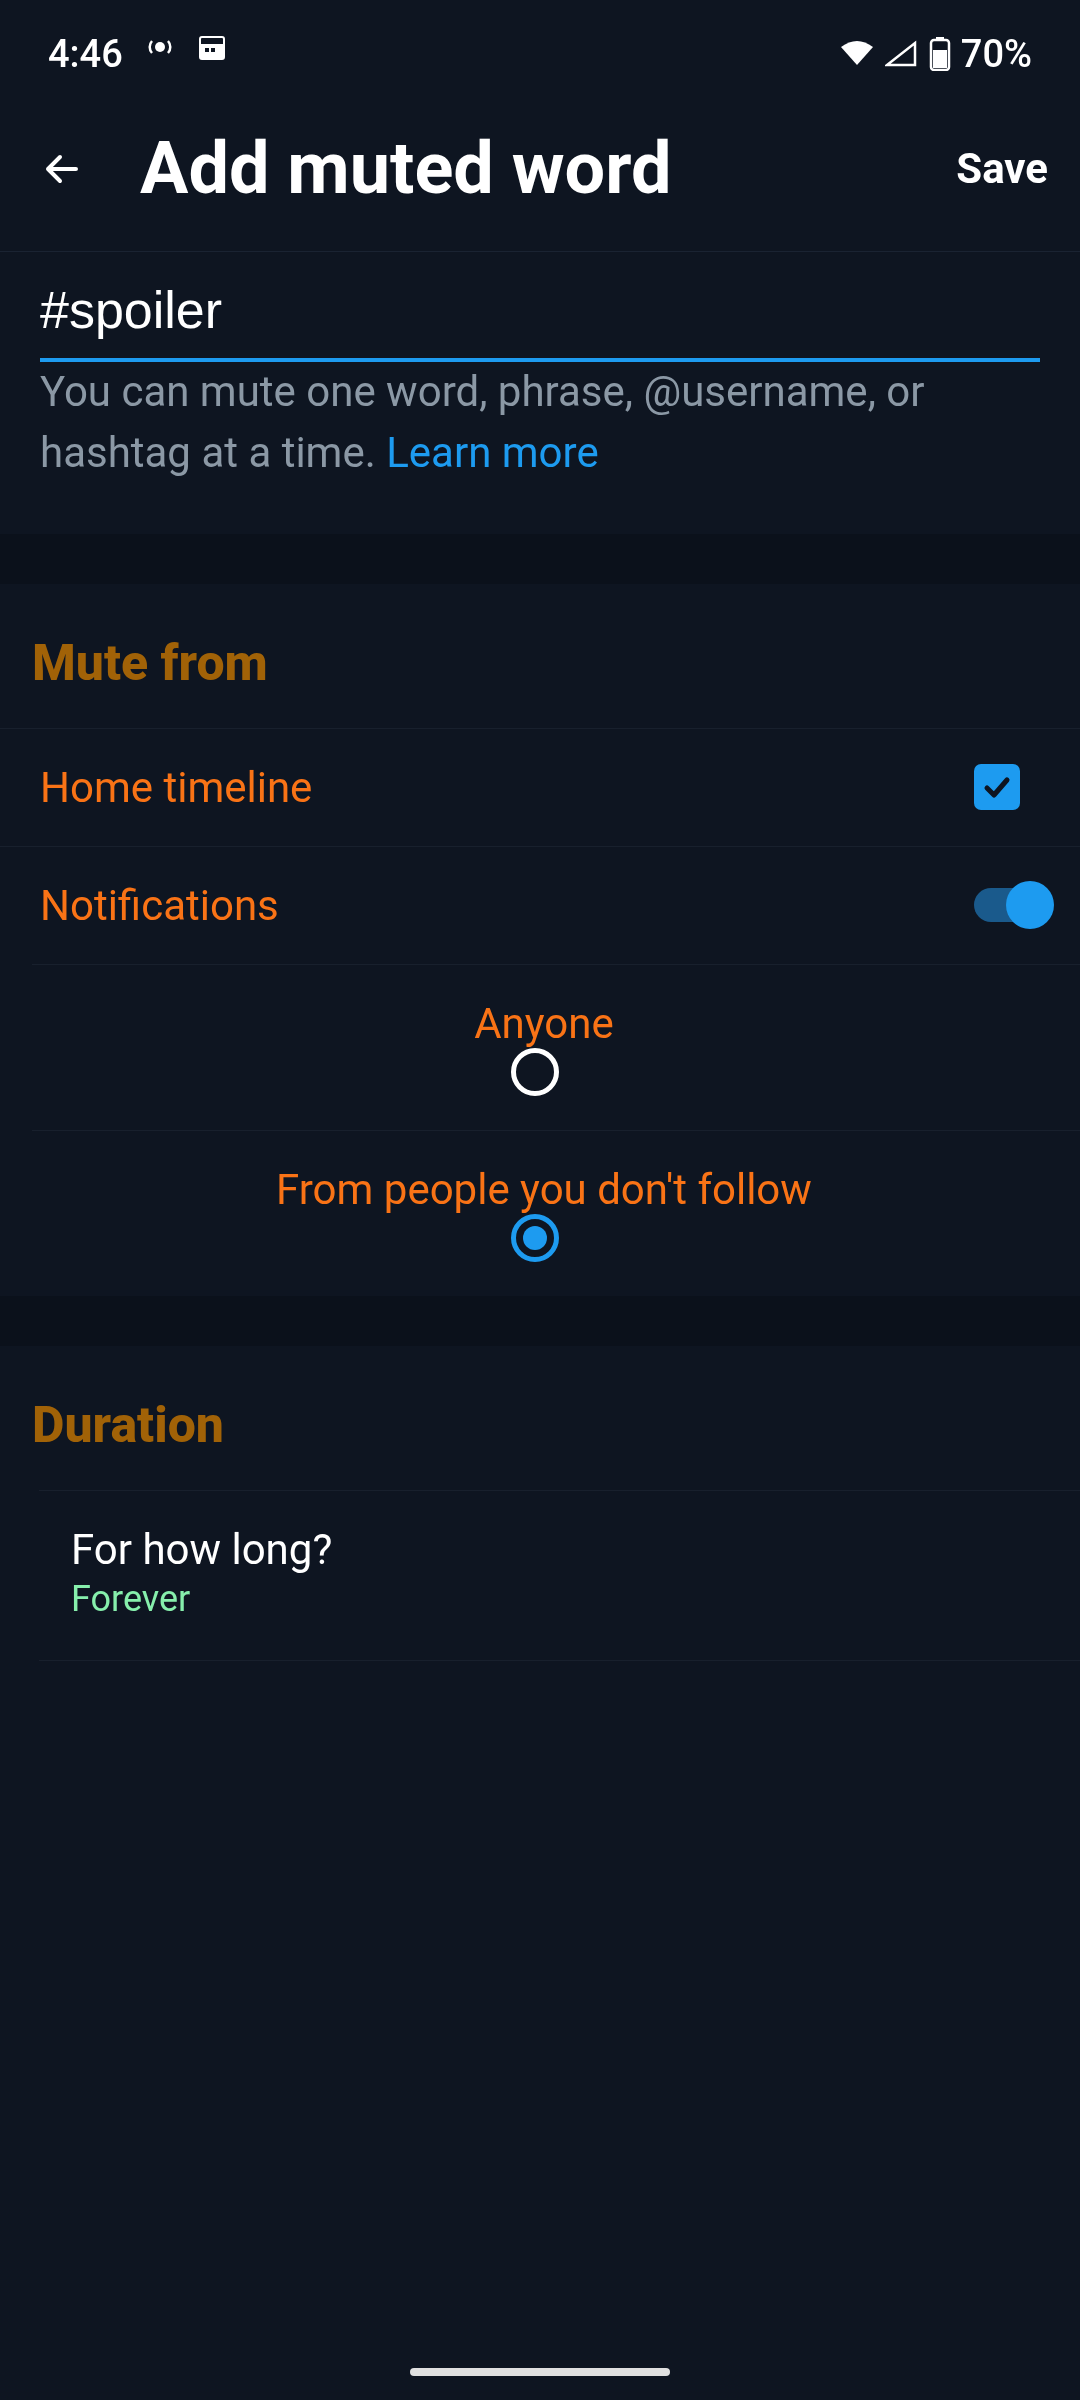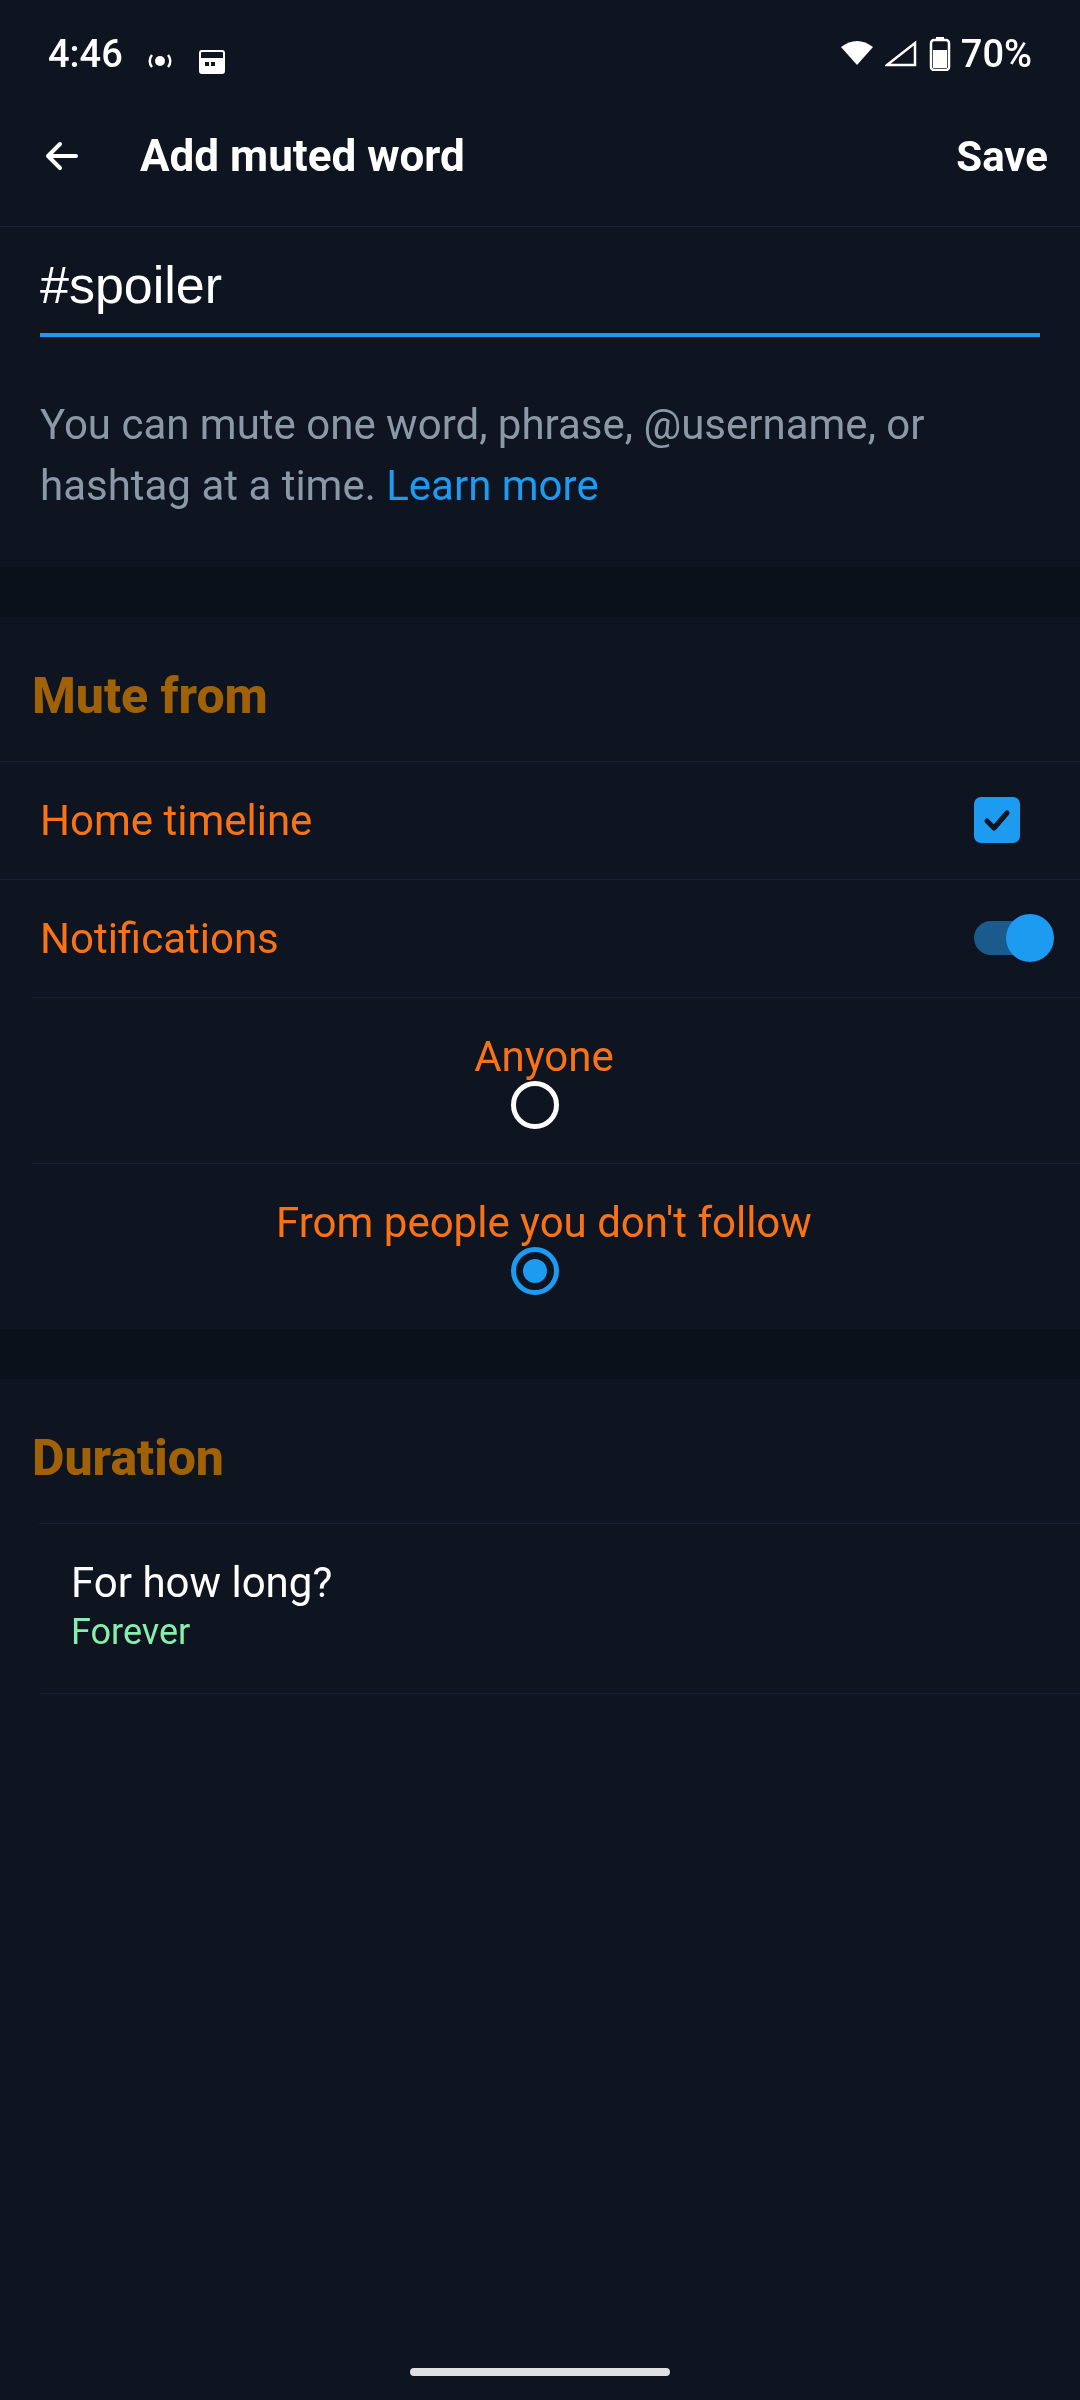--- a/index.html
+++ b/index.html
@@ -20,21 +20,21 @@
     .status-bar {
       display: flex;
       justify-content: space-between;
       align-items: center;
       padding: 32px 48px 20px;
       font-size: 38px;
       font-weight: 500;
     }
     .status-left {
       display: flex;
-      align-items: flex-end;
+      align-items: flex-start;
       gap: 22px;
     }
     .status-right {
       display: flex;
       align-items: center;
       gap: 10px;
     }
     .status-icon {
       display: inline-flex;
       align-items: center;
@@ -48,21 +48,21 @@
     }
     .back-btn {
       display: flex;
       align-items: center;
       justify-content: center;
       width: 60px;
       height: 60px;
     }
     .header-title {
       flex: 1;
-      font-size: 44px;
+      font-size: 72px;
       font-weight: 700;
       color: #ffffff;
     }
     .save-btn {
       font-size: 42px;
       font-weight: 700;
       color: #ffffff;
     }
     
     .input-section {
@@ -74,21 +74,20 @@
       background: transparent;
       border: none;
       border-bottom: 4px solid #1d9bf0;
       color: #ffffff;
       font-size: 52px;
       font-weight: 400;
       padding: 14px 0 18px;
       outline: none;
     }
     .input-help {
-      margin-top: 58px;
       font-size: 42px;
       color: #8b98a5;
       line-height: 1.45;
     }
     .learn-more {
       color: #1d9bf0;
     }
     
     .section-gap {
       height: 50px;

